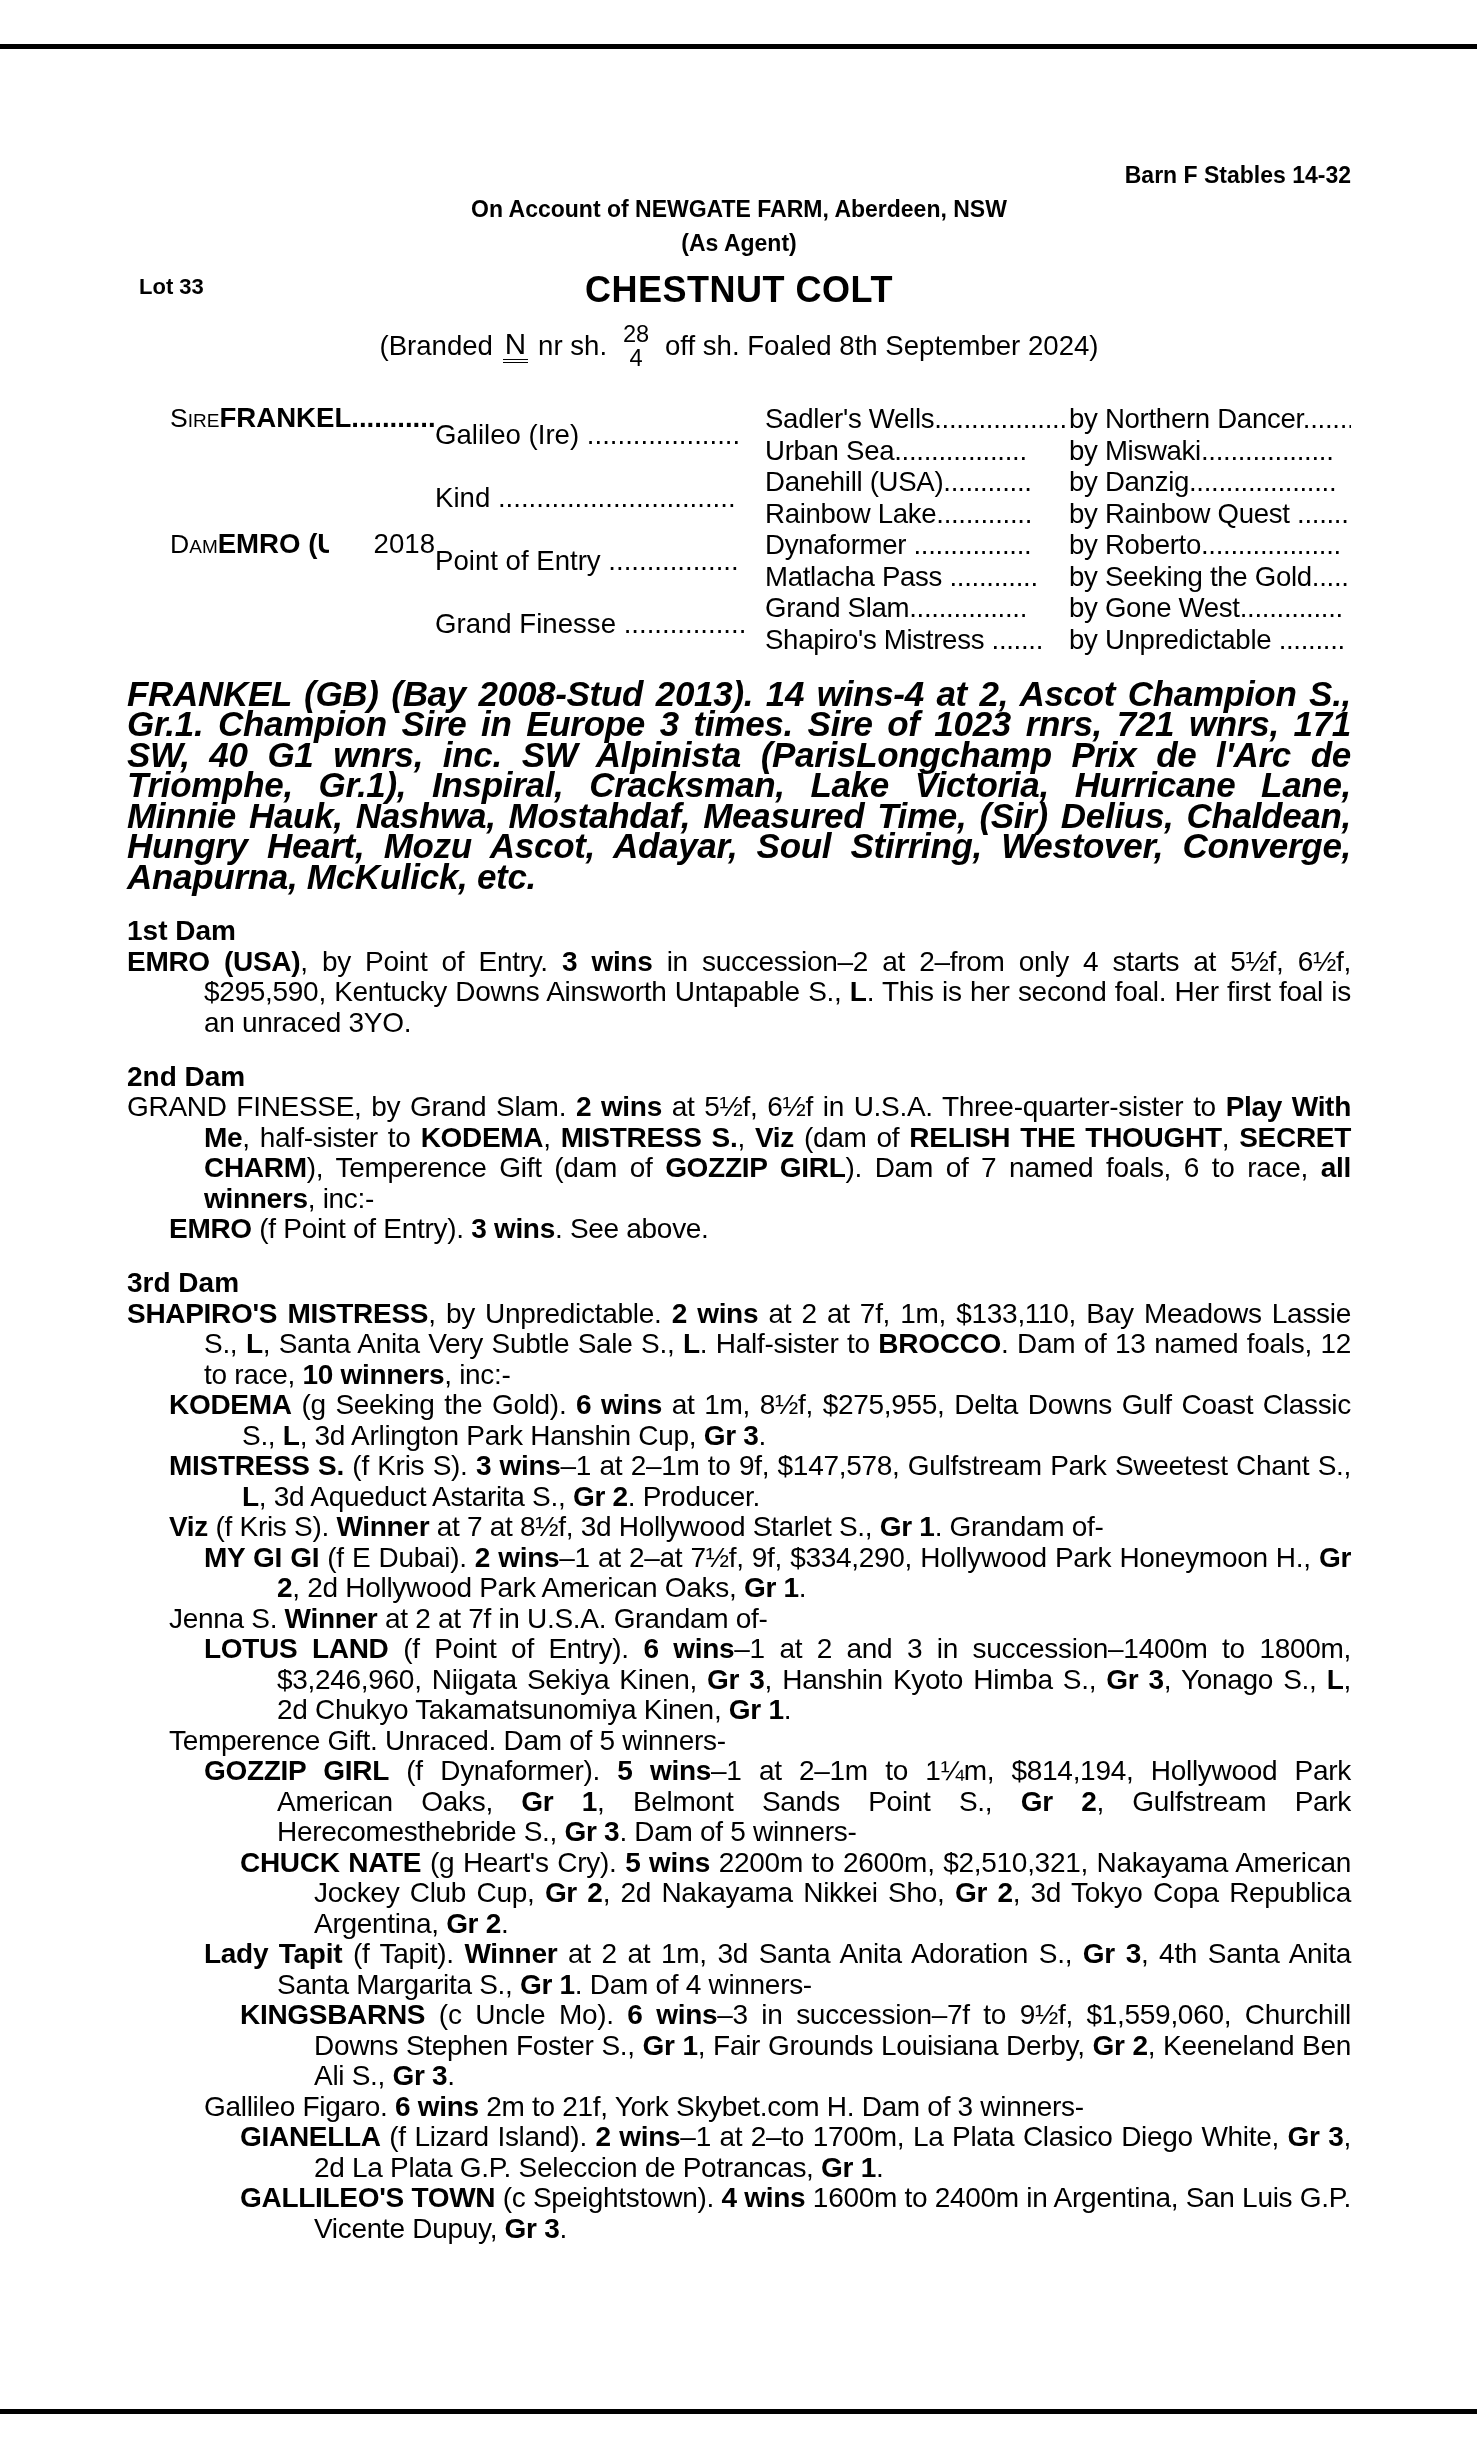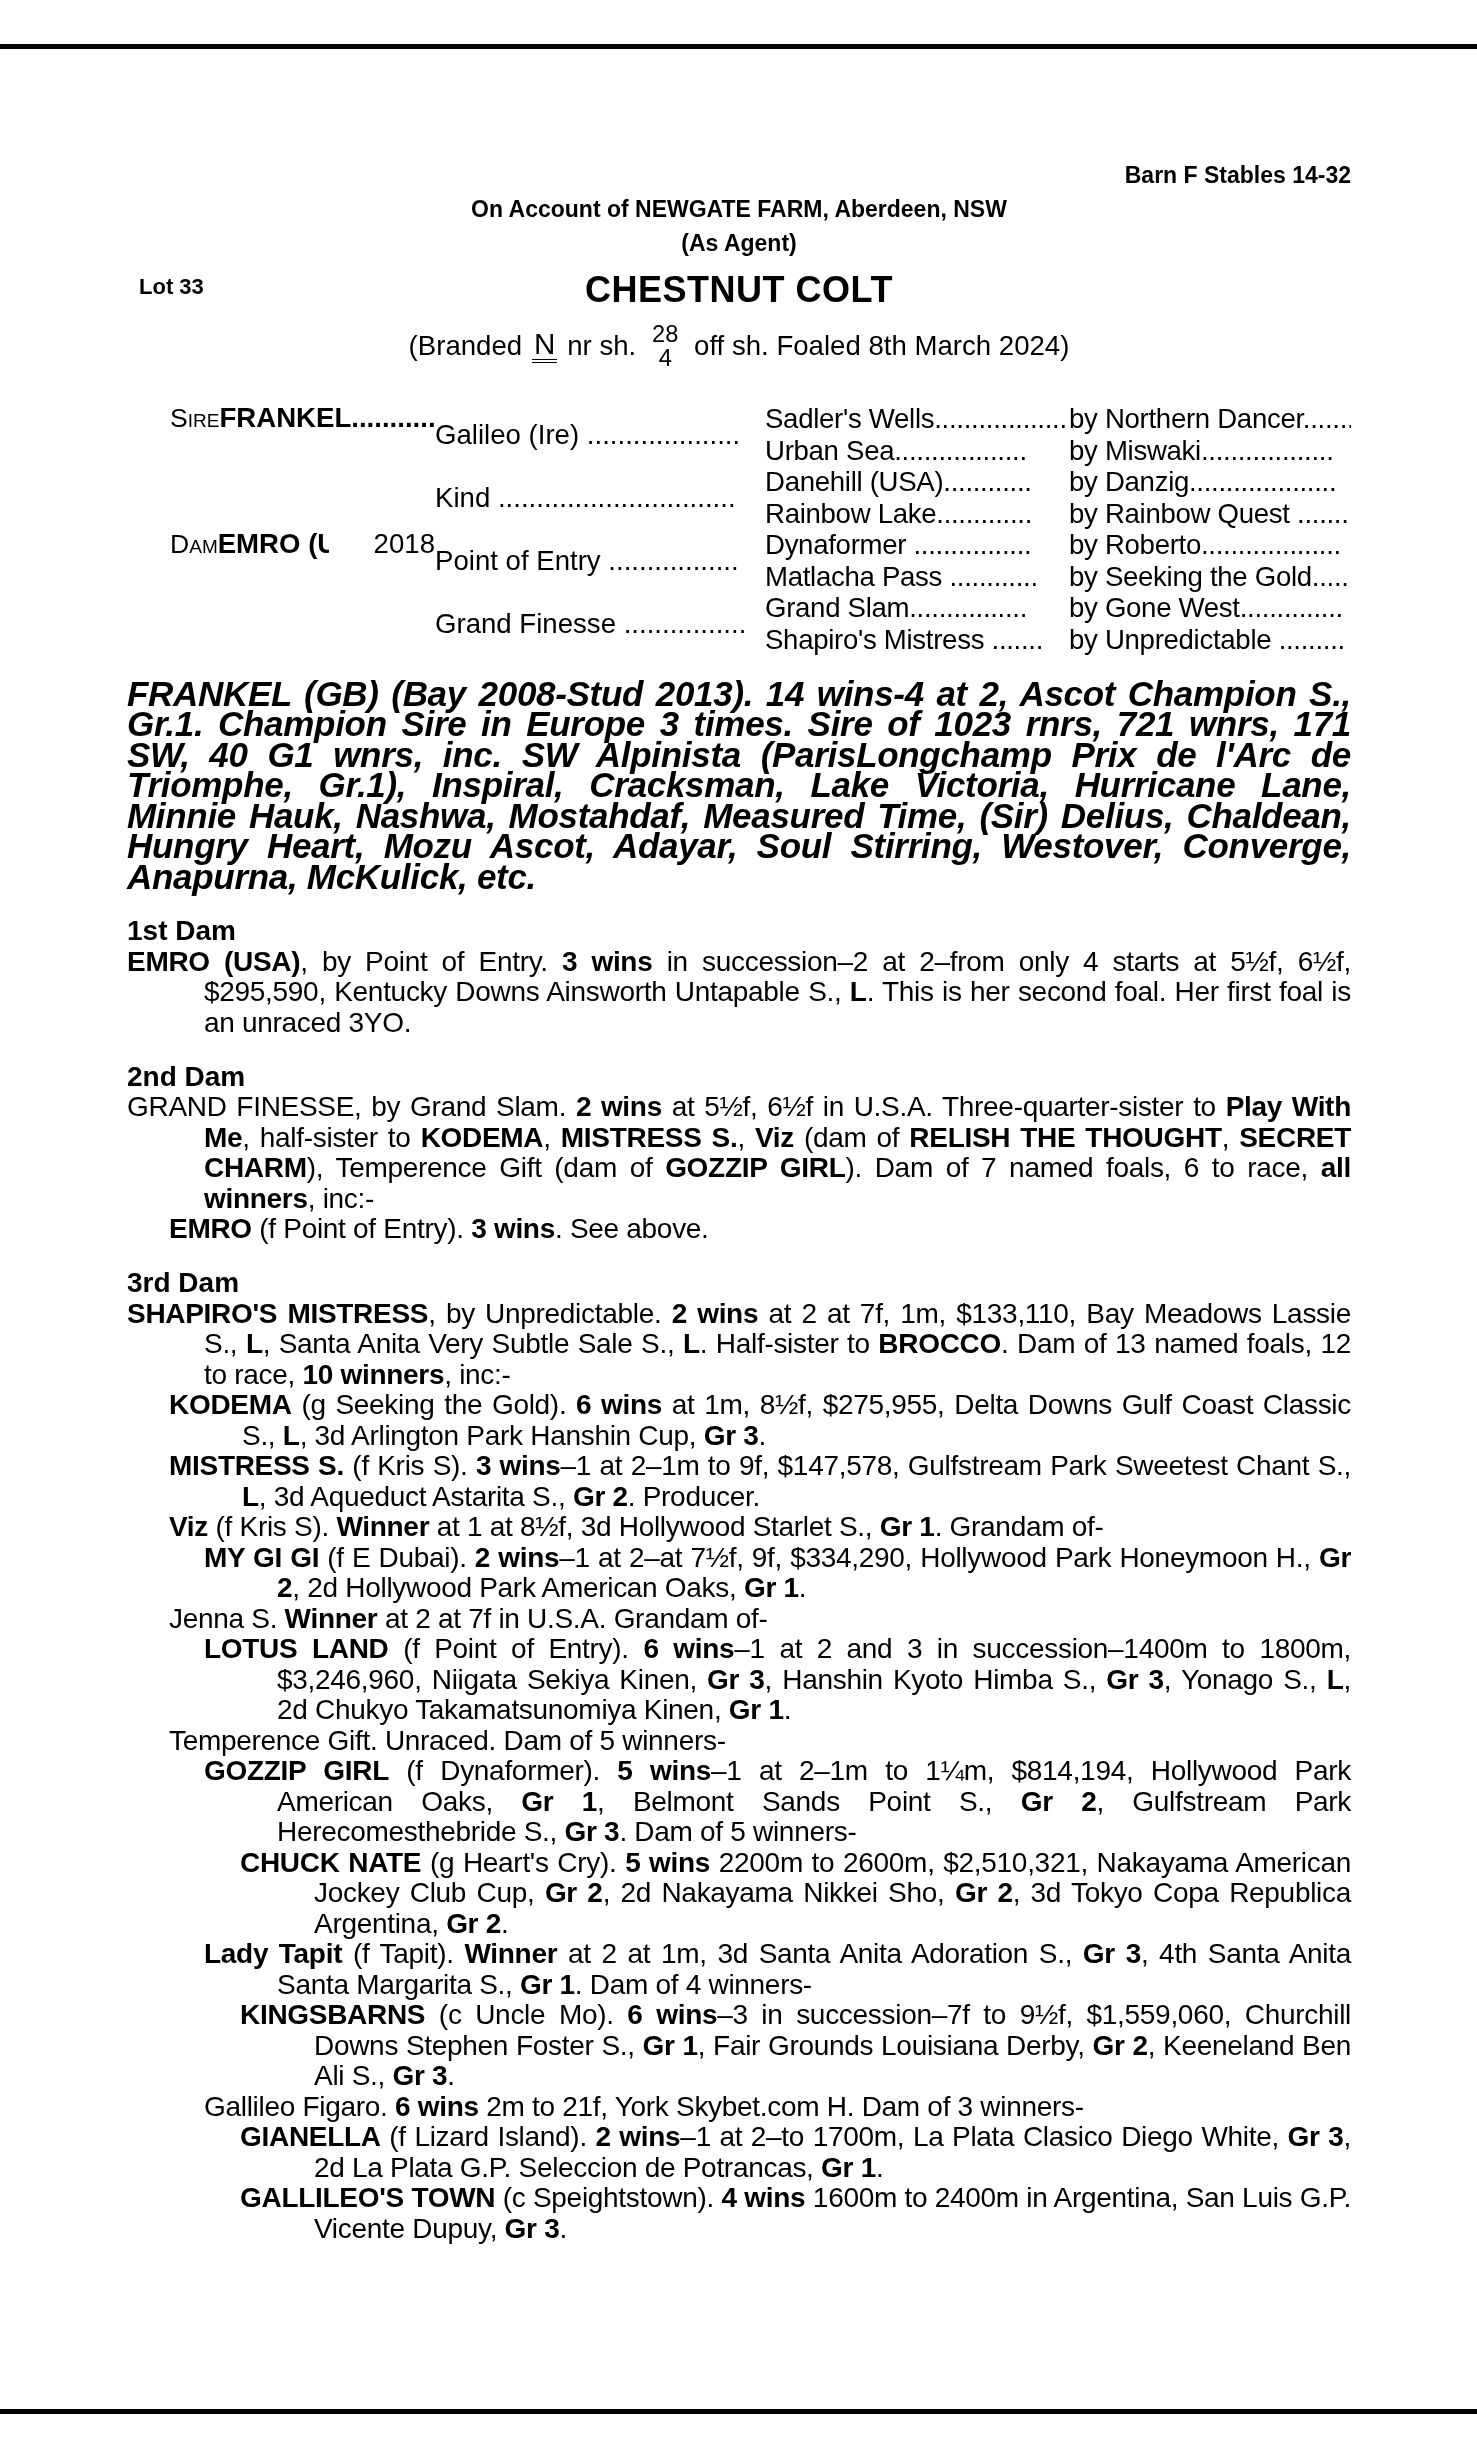--- a/index.html
+++ b/index.html
@@ -67,21 +67,21 @@
     </div>
 
     <div class="branded">
       <span>(Branded</span>
       <span class="brand-mark">N</span>
       <span>nr sh.</span>
       <span class="frac">
         <span>28</span>
         <span>4</span>
       </span>
-      <span>off sh. Foaled 8th March 2024)</span>
+      <span>off sh. Foaled 8th September 2024)</span>
     </div>
 
     <div class="pedigree">
       <div class="col-anc">
         <div class="anc-cell">
           <div class="anc-label">Sire</div>
           <div class="anc-name">FRANKEL..................</div>
         </div>
         <div class="anc-cell">
           <div class="anc-label">Dam</div>
@@ -122,21 +122,21 @@
     <div>
         <div class="dam-heading">1st Dam</div>
         <p class="entry l0"><span class="s-b">EMRO (USA)</span><span class="s-p">, </span><span class="s-i">by Point of Entry</span><span class="s-p">. </span><span class="s-b">3 wins</span><span class="s-p"> in succession–2 at 2–from only 4 starts at 5½f, 6½f, $295,590, Kentucky Downs Ainsworth Untapable S., </span><span class="s-b">L</span><span class="s-p">. This is her second foal. Her first foal is an unraced 3YO.</span></p>
         <div class="dam-heading">2nd Dam</div>
         <p class="entry l0"><span class="s-p">GRAND FINESSE, </span><span class="s-i">by Grand Slam</span><span class="s-p">. </span><span class="s-b">2 wins</span><span class="s-p"> at 5½f, 6½f in U.S.A. Three-quarter-sister to </span><span class="s-b">Play With Me</span><span class="s-p">, half-sister to </span><span class="s-b">KODEMA</span><span class="s-p">, </span><span class="s-b">MISTRESS S.</span><span class="s-p">, </span><span class="s-b">Viz</span><span class="s-p"> (dam of </span><span class="s-b">RELISH THE THOUGHT</span><span class="s-p">, </span><span class="s-b">SECRET CHARM</span><span class="s-p">), Temperence Gift (dam of </span><span class="s-b">GOZZIP GIRL</span><span class="s-p">). Dam of 7 named foals, 6 to race, </span><span class="s-b">all winners</span><span class="s-p">, inc:-</span></p>
         <p class="entry l1"><span class="s-b">EMRO</span><span class="s-p"> </span><span class="s-i">(f Point of Entry)</span><span class="s-p">. </span><span class="s-b">3 wins</span><span class="s-p">. See above.</span></p>
         <div class="dam-heading">3rd Dam</div>
         <p class="entry l0"><span class="s-b">SHAPIRO'S MISTRESS</span><span class="s-p">, </span><span class="s-i">by Unpredictable</span><span class="s-p">. </span><span class="s-b">2 wins</span><span class="s-p"> at 2 at 7f, 1m, $133,110, Bay Meadows Lassie S., </span><span class="s-b">L</span><span class="s-p">, Santa Anita Very Subtle Sale S., </span><span class="s-b">L</span><span class="s-p">. Half-sister to </span><span class="s-b">BROCCO</span><span class="s-p">. Dam of 13 named foals, 12 to race, </span><span class="s-b">10 winners</span><span class="s-p">, inc:-</span></p>
         <p class="entry l1"><span class="s-b">KODEMA</span><span class="s-p"> </span><span class="s-i">(g Seeking the Gold)</span><span class="s-p">. </span><span class="s-b">6 wins</span><span class="s-p"> at 1m, 8½f, $275,955, Delta Downs Gulf Coast Classic S., </span><span class="s-b">L</span><span class="s-p">, 3d Arlington Park Hanshin Cup, </span><span class="s-b">Gr 3</span><span class="s-p">.</span></p>
         <p class="entry l1"><span class="s-b">MISTRESS S.</span><span class="s-p"> </span><span class="s-i">(f Kris S)</span><span class="s-p">. </span><span class="s-b">3 wins</span><span class="s-p">–1 at 2–1m to 9f, $147,578, Gulfstream Park Sweetest Chant S., </span><span class="s-b">L</span><span class="s-p">, 3d Aqueduct Astarita S., </span><span class="s-b">Gr 2</span><span class="s-p">. Producer.</span></p>
-        <p class="entry l1"><span class="s-b">Viz</span><span class="s-p"> </span><span class="s-i">(f Kris S)</span><span class="s-p">. </span><span class="s-b">Winner</span><span class="s-p"> at 1 at 8½f, 3d Hollywood Starlet S., </span><span class="s-b">Gr 1</span><span class="s-p">. Grandam of-</span></p>
+        <p class="entry l1"><span class="s-b">Viz</span><span class="s-p"> </span><span class="s-i">(f Kris S)</span><span class="s-p">. </span><span class="s-b">Winner</span><span class="s-p"> at 7 at 8½f, 3d Hollywood Starlet S., </span><span class="s-b">Gr 1</span><span class="s-p">. Grandam of-</span></p>
         <p class="entry l2"><span class="s-b">MY GI GI</span><span class="s-p"> </span><span class="s-i">(f E Dubai)</span><span class="s-p">. </span><span class="s-b">2 wins</span><span class="s-p">–1 at 2–at 7½f, 9f, $334,290, Hollywood Park Honeymoon H., </span><span class="s-b">Gr 2</span><span class="s-p">, 2d Hollywood Park American Oaks, </span><span class="s-b">Gr 1</span><span class="s-p">.</span></p>
         <p class="entry l1"><span class="s-p">Jenna S. </span><span class="s-b">Winner</span><span class="s-p"> at 2 at 7f in U.S.A. Grandam of-</span></p>
         <p class="entry l2"><span class="s-b">LOTUS LAND</span><span class="s-p"> </span><span class="s-i">(f Point of Entry)</span><span class="s-p">. </span><span class="s-b">6 wins</span><span class="s-p">–1 at 2 and 3 in succession–1400m to 1800m, $3,246,960, Niigata Sekiya Kinen, </span><span class="s-b">Gr 3</span><span class="s-p">, Hanshin Kyoto Himba S., </span><span class="s-b">Gr 3</span><span class="s-p">, Yonago S., </span><span class="s-b">L</span><span class="s-p">, 2d Chukyo Takamatsunomiya Kinen, </span><span class="s-b">Gr 1</span><span class="s-p">.</span></p>
         <p class="entry l1"><span class="s-p">Temperence Gift. Unraced. Dam of 5 winners-</span></p>
         <p class="entry l2"><span class="s-b">GOZZIP GIRL</span><span class="s-p"> </span><span class="s-i">(f Dynaformer)</span><span class="s-p">. </span><span class="s-b">5 wins</span><span class="s-p">–1 at 2–1m to 1¼m, $814,194, Hollywood Park American Oaks, </span><span class="s-b">Gr 1</span><span class="s-p">, Belmont Sands Point S., </span><span class="s-b">Gr 2</span><span class="s-p">, Gulfstream Park Herecomesthebride S., </span><span class="s-b">Gr 3</span><span class="s-p">. Dam of 5 winners-</span></p>
         <p class="entry l3"><span class="s-b">CHUCK NATE</span><span class="s-p"> </span><span class="s-i">(g Heart's Cry)</span><span class="s-p">. </span><span class="s-b">5 wins</span><span class="s-p"> 2200m to 2600m, $2,510,321, Nakayama American Jockey Club Cup, </span><span class="s-b">Gr 2</span><span class="s-p">, 2d Nakayama Nikkei Sho, </span><span class="s-b">Gr 2</span><span class="s-p">, 3d Tokyo Copa Republica Argentina, </span><span class="s-b">Gr 2</span><span class="s-p">.</span></p>
         <p class="entry l2"><span class="s-b">Lady Tapit</span><span class="s-p"> </span><span class="s-i">(f Tapit)</span><span class="s-p">. </span><span class="s-b">Winner</span><span class="s-p"> at 2 at 1m, 3d Santa Anita Adoration S., </span><span class="s-b">Gr 3</span><span class="s-p">, 4th Santa Anita Santa Margarita S., </span><span class="s-b">Gr 1</span><span class="s-p">. Dam of 4 winners-</span></p>
         <p class="entry l3"><span class="s-b">KINGSBARNS</span><span class="s-p"> </span><span class="s-i">(c Uncle Mo)</span><span class="s-p">. </span><span class="s-b">6 wins</span><span class="s-p">–3 in succession–7f to 9½f, $1,559,060, Churchill Downs Stephen Foster S., </span><span class="s-b">Gr 1</span><span class="s-p">, Fair Grounds Louisiana Derby, </span><span class="s-b">Gr 2</span><span class="s-p">, Keeneland Ben Ali S., </span><span class="s-b">Gr 3</span><span class="s-p">.</span></p>
         <p class="entry l2"><span class="s-p">Gallileo Figaro. </span><span class="s-b">6 wins</span><span class="s-p"> 2m to 21f, York Skybet.com H. Dam of 3 winners-</span></p>
         <p class="entry l3"><span class="s-b">GIANELLA</span><span class="s-p"> </span><span class="s-i">(f Lizard Island)</span><span class="s-p">. </span><span class="s-b">2 wins</span><span class="s-p">–1 at 2–to 1700m, La Plata Clasico Diego White, </span><span class="s-b">Gr 3</span><span class="s-p">, 2d La Plata G.P. Seleccion de Potrancas, </span><span class="s-b">Gr 1</span><span class="s-p">.</span></p>

